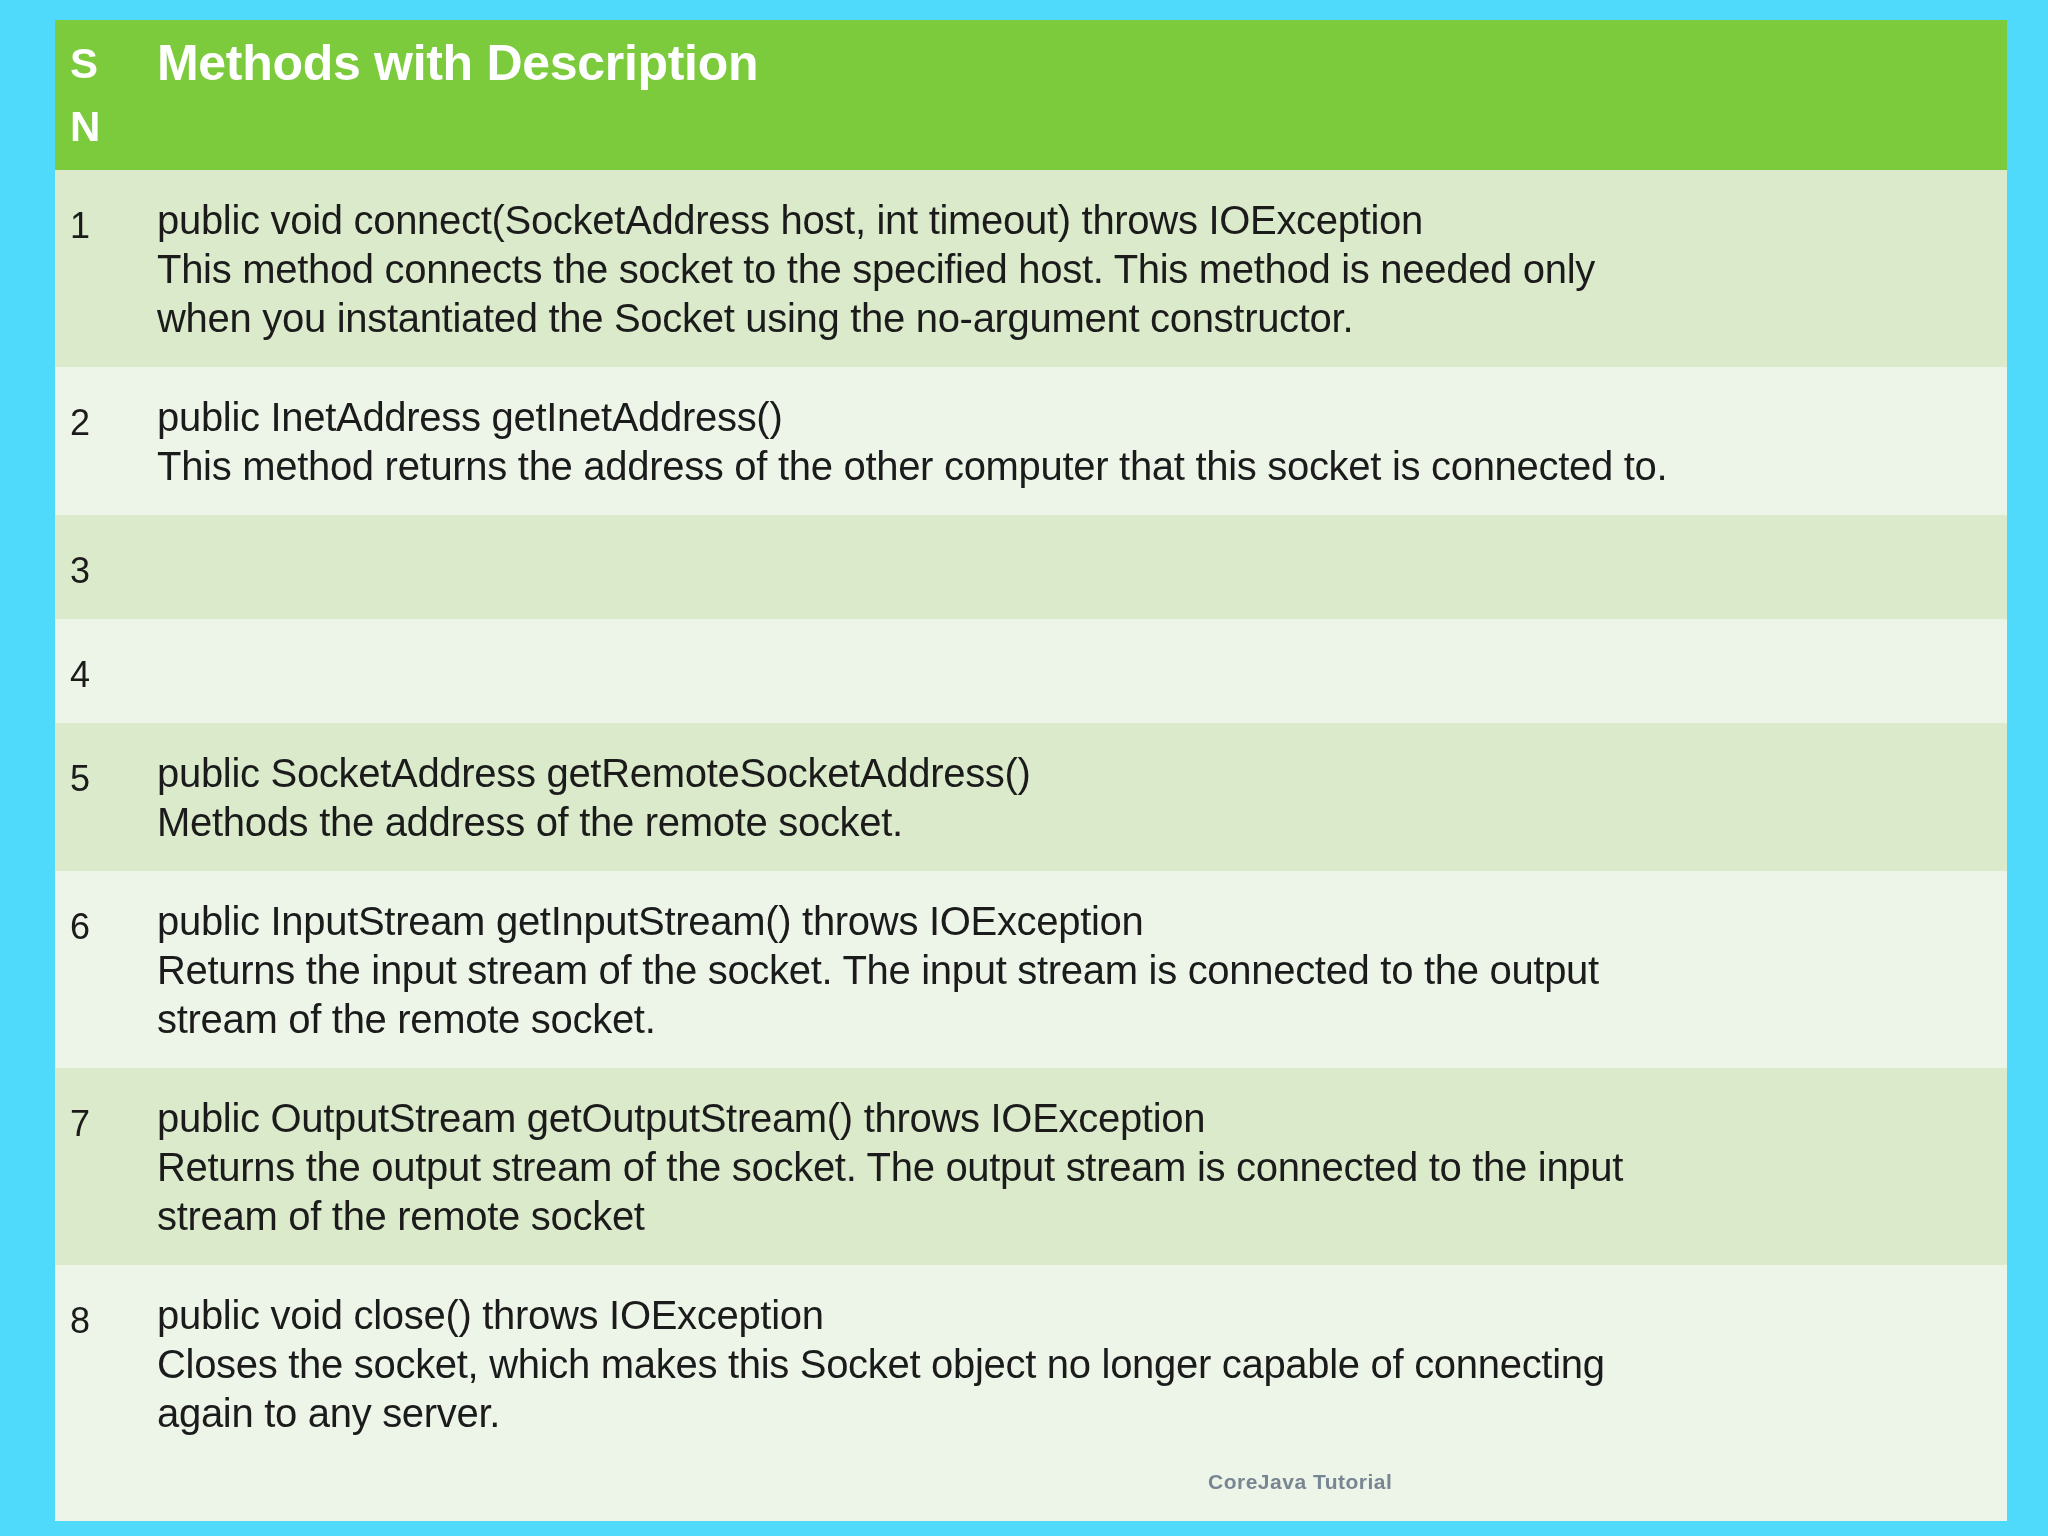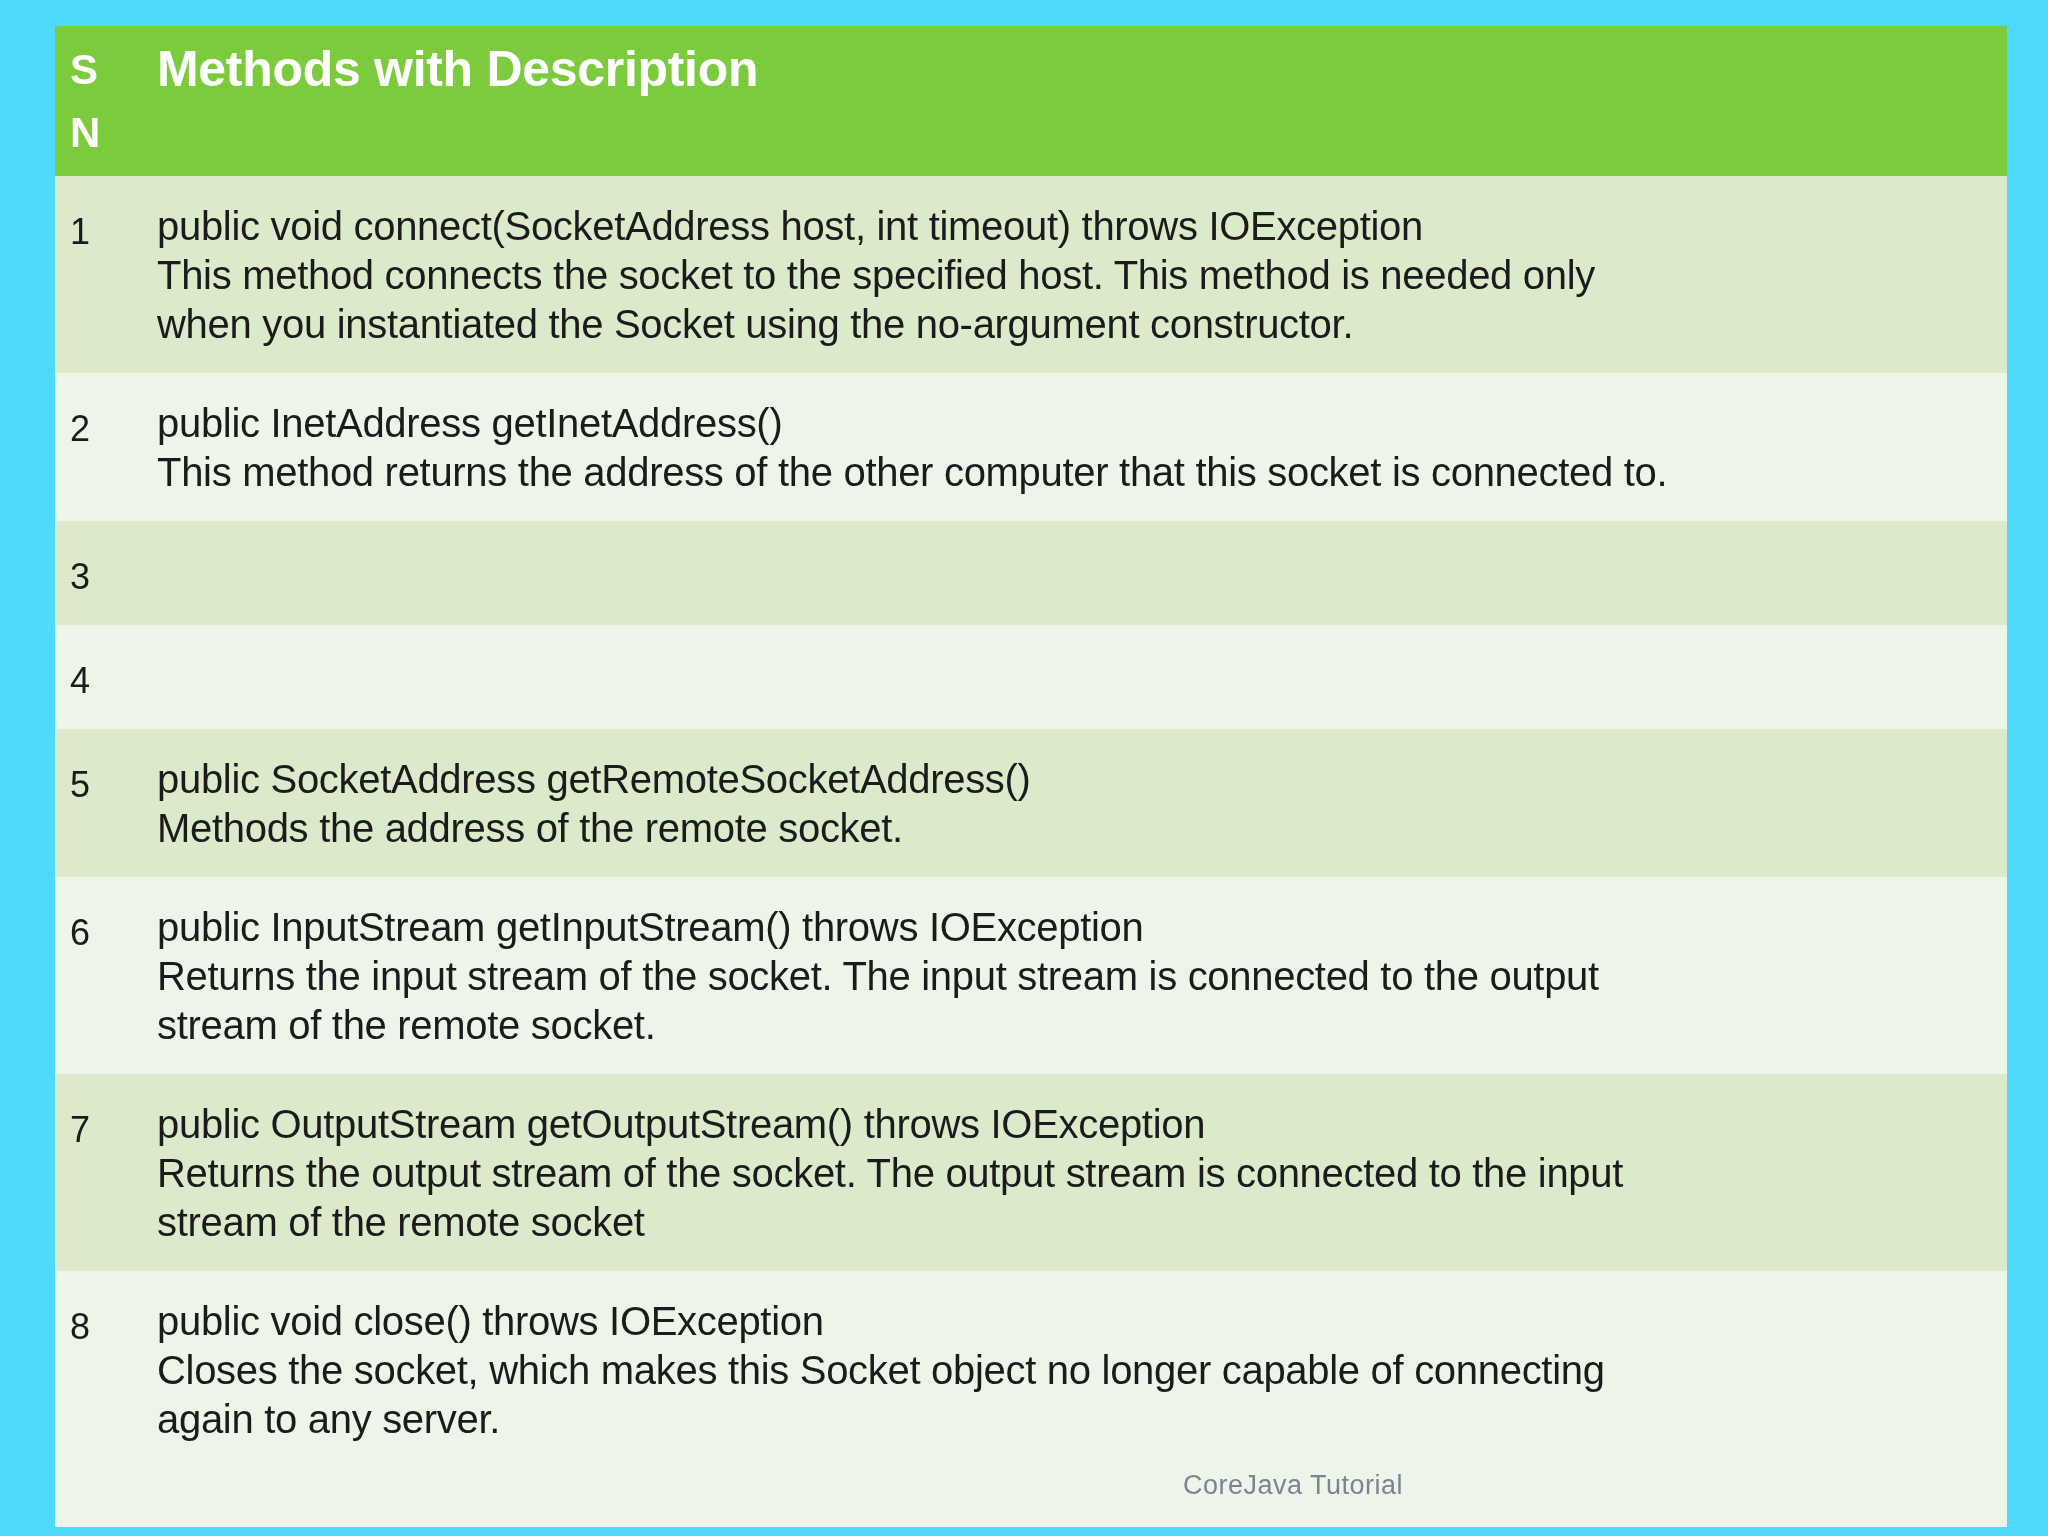--- a/index.html
+++ b/index.html
@@ -11,21 +11,21 @@
     height: 1536px;
     position: relative;
     overflow: hidden;
     background: var(--page-bg, #4FDAFB);
     font-family: "Liberation Sans", sans-serif;
     letter-spacing: -0.3px;
   }
   .slide-table {
     position: absolute;
     left: 55px;
-    top: 26px;
+    top: 20px;
     width: 1952px;
     height: 1501px;
     overflow: hidden;
     background: var(--row-even, #EDF4E8);
   }
   .thead {
     display: flex;
     align-items: flex-start;
     background: var(--header-bg, #7CCB3D);
     color: var(--header-fg, #FFFFFF);
@@ -74,29 +74,30 @@
     font-size: 40px;
     line-height: 49px;
   }
   .desc {
     font-size: 40px;
     line-height: 49px;
     white-space: pre-line;
   }
   .watermark {
     position: absolute;
-    left: 1183px;
+    left: 1208px;
     top: 1470px;
-    font-size: 27px;
+    font-size: 21px;
     letter-spacing: 0.5px;
     color: var(--watermark, #6B7691);
     mix-blend-mode: multiply;
     opacity: 0.85;
     z-index: 5;
     pointer-events: none;
+    font-weight: bold;
   }
 </style>
 </head>
 <body style="--page-bg: #4FDAFB; --header-bg: #7CCB3D; --header-fg: #FFFFFF; --row-odd: #DAEACB; --row-even: #EDF4E8; --text: #1B1B1B; --watermark: #6B7691;">
 
 <div class="slide-table">
 
   <div class="thead">
     <div class="cell-sn">
       <span class="sn-label">S N</span>

